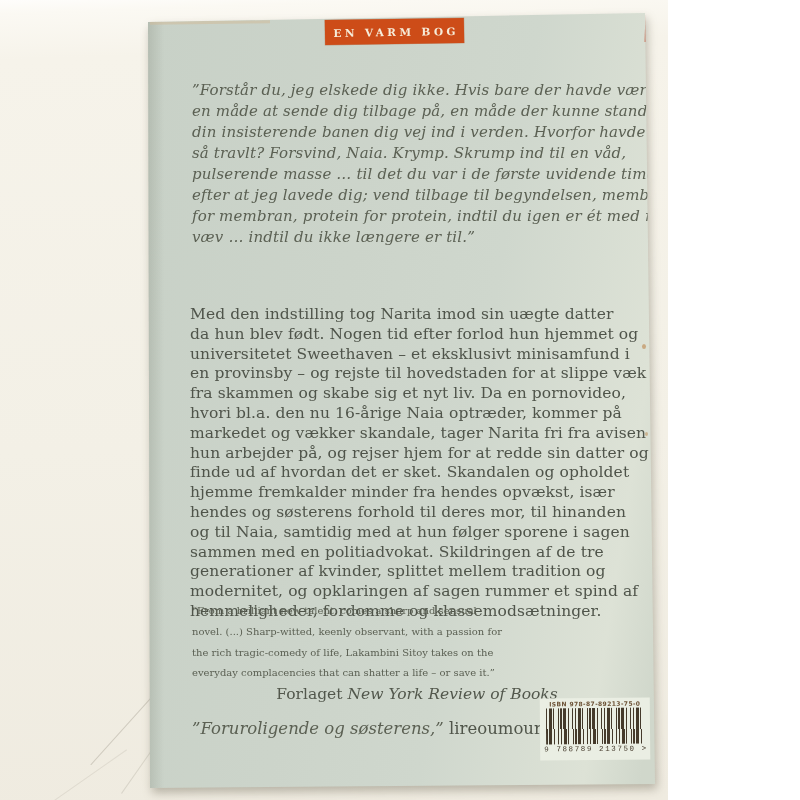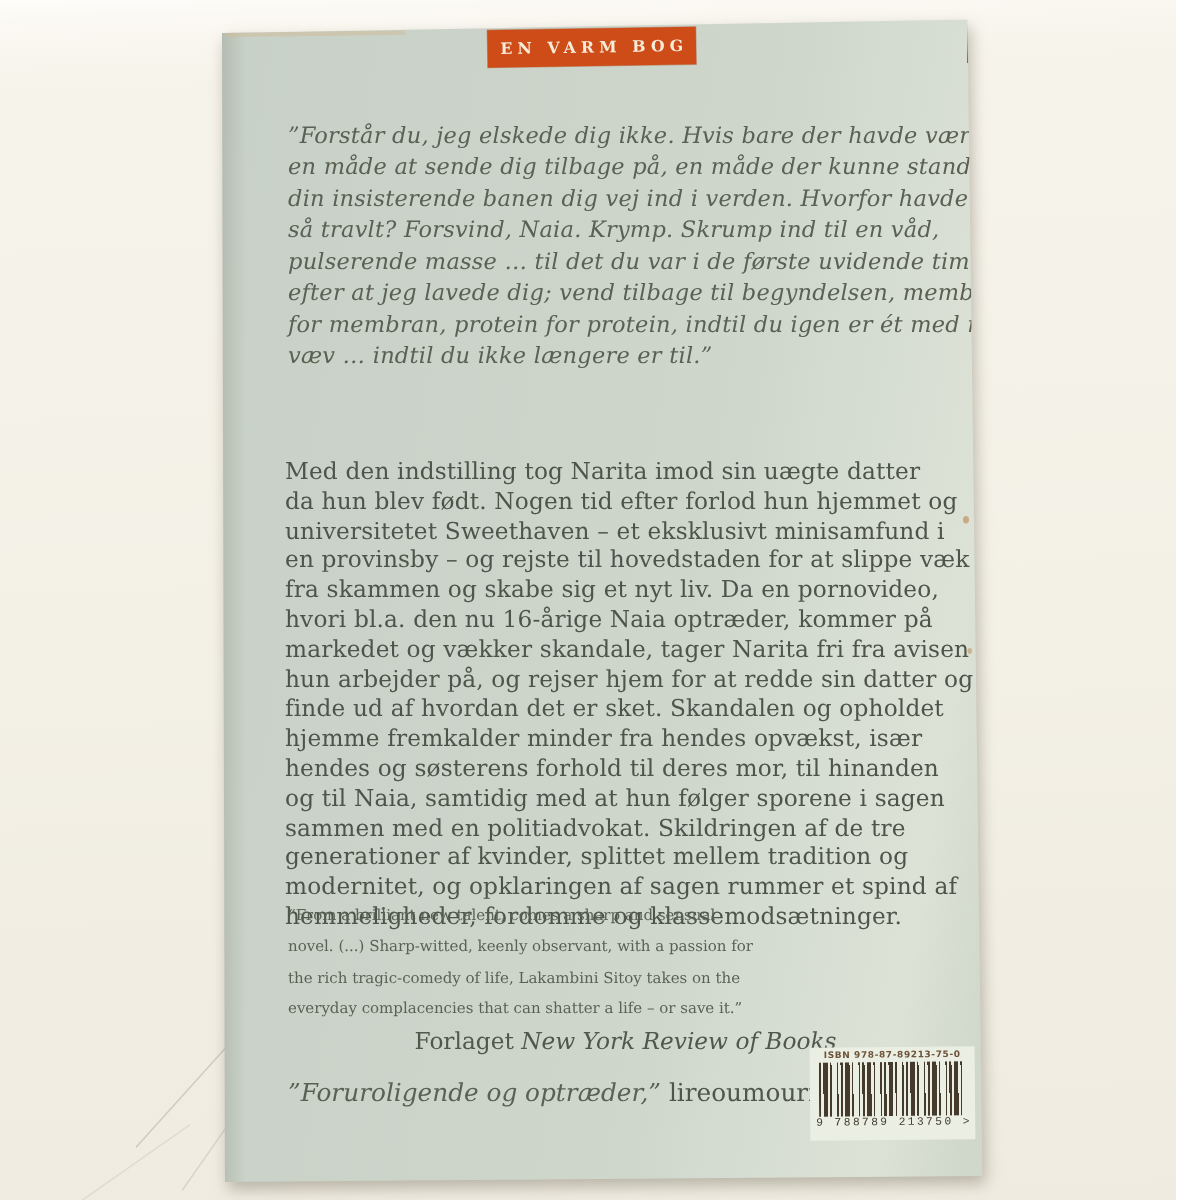--- a/index.html
+++ b/index.html
@@ -1,20 +1,20 @@
 <!DOCTYPE html>
 <html><head>
 <meta charset="utf-8">
 <style>
   * { margin:0; padding:0; box-sizing:border-box; }
   html,body { width:800px; height:800px; overflow:hidden; }
   body { font-family:"DejaVu Serif","Liberation Serif",serif; }
 
   .scene {
-    position:relative; width:784px; height:800px;
+    position:relative; width:668px; height:800px;
     background:linear-gradient(178deg,#fefdfb 0px,#fbf9f3 14px,#f6f3ea 60px,#f3f0e6 55%,#efebe0 100%);
   }
 
   
   .crease { position:absolute; background:rgba(125,120,105,.28); border-radius:1px; }
   .crease.c1 { left:70px; top:718px; width:125px; height:1px; transform:rotate(-48deg); }
   .crease.c2 { left:98px; top:748px; width:110px; height:1px; transform:rotate(-55deg); opacity:.7; }
   .crease.c3 { left:45px; top:775px; width:90px;  height:1px; transform:rotate(-35deg); opacity:.5; }
   .crease.c4 { left:135px; top:640px; width:60px; height:1px; transform:rotate(-65deg); opacity:.5; }
 
@@ -133,21 +133,21 @@
 modernitet, og opklaringen af sagen rummer et spind af
 hemmeligheder, fordomme og klassemodsætninger.</div>
 
       <div class="textblock english-quote">“From a brilliant new talent, comes a sharp and sensual
 novel. (...) Sharp-witted, keenly observant, with a passion for
 the rich tragic-comedy of life, Lakambini Sitoy takes on the
 everyday complacencies that can shatter a life – or save it.”</div>
 
       <div class="textblock attribution"><span>Forlaget </span><em>New York Review of Books</em></div>
 
-      <div class="textblock footer-line"><em>”Foruroligende og optræder,” </em><span>lireoumourir.com</span></div>
+      <div class="textblock footer-line"><em>”Foruroligende og søsterens,” </em><span>lireoumourir.com</span></div>
 
       <div class="barcode">
         <div class="isbn">ISBN 978-87-89213-75-0</div>
         <div class="bars"></div>
         <div class="digits"><span>9 788789 213750</span> <span>&gt;</span></div>
       </div>
 
     </div>
   </div>
 </div>

